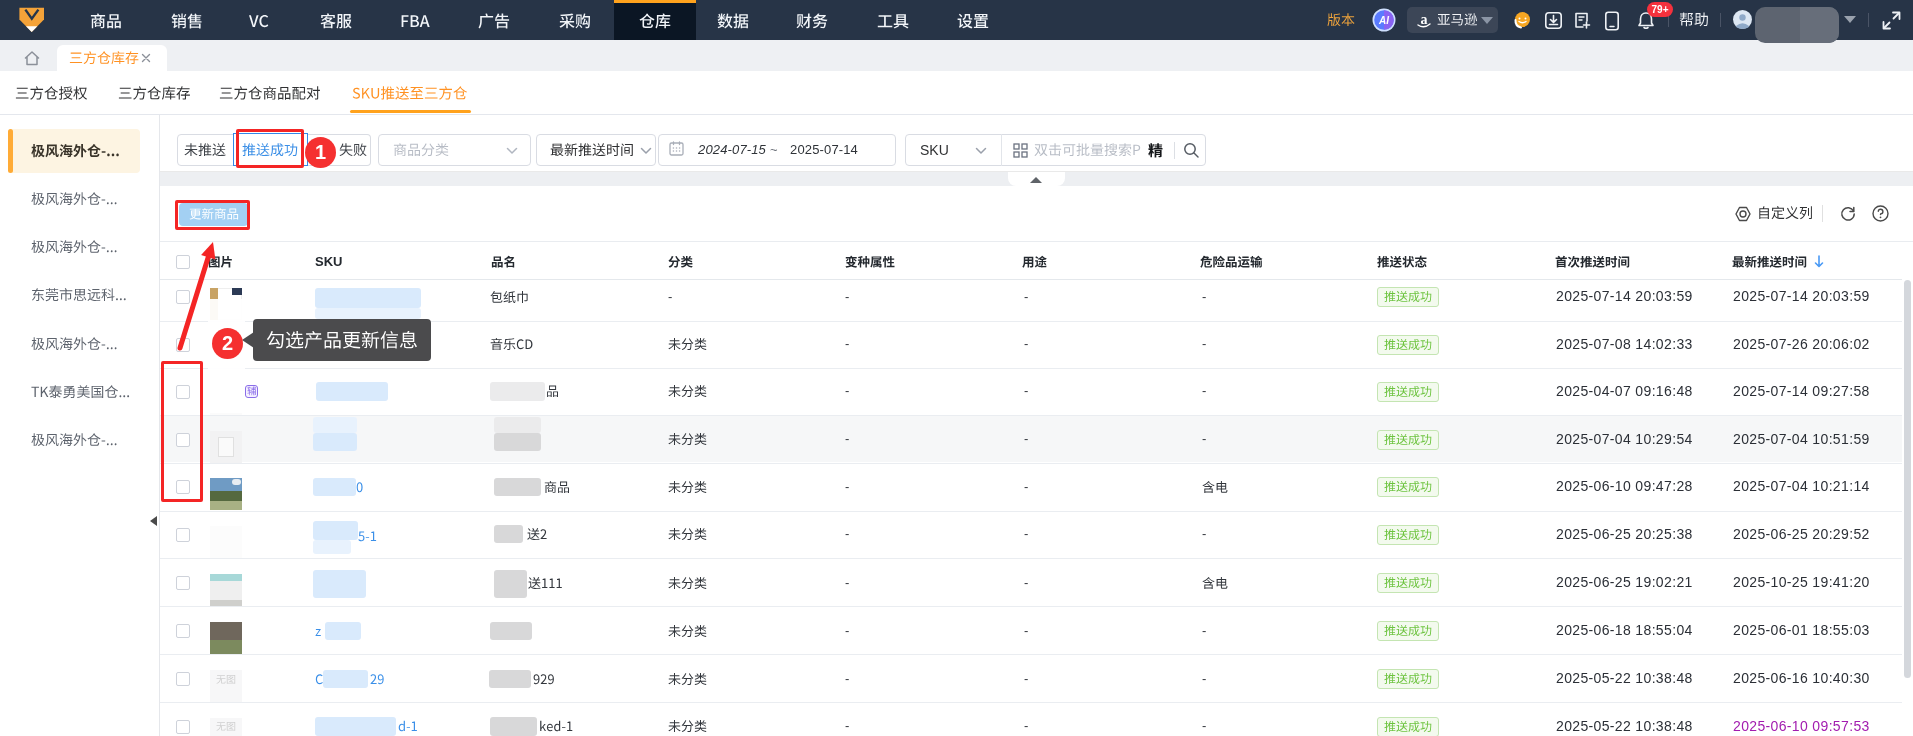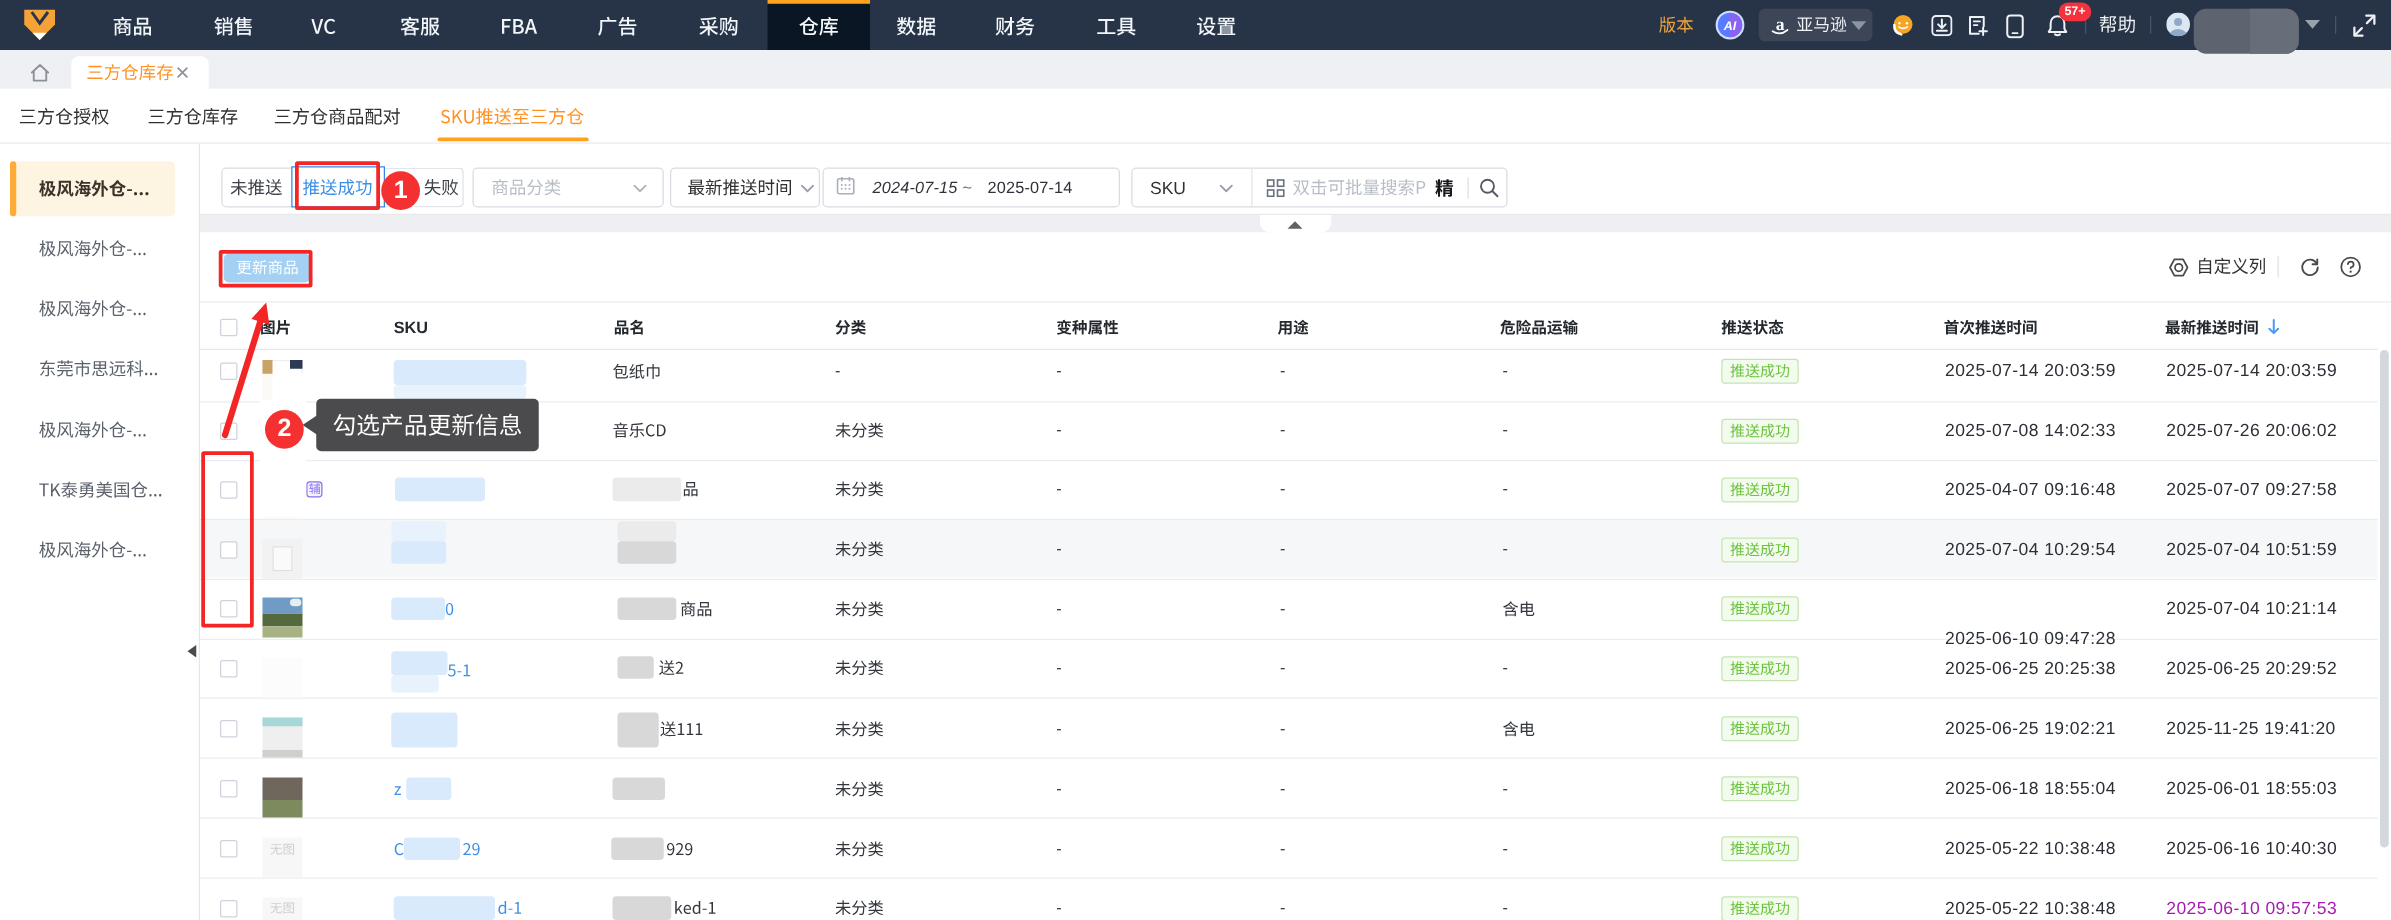--- a/index.html
+++ b/index.html
@@ -125,21 +125,21 @@
 <rect x="1.8" y="1.3" width="12.4" height="17.4" rx="2.5" stroke="#eef1f5" stroke-width="1.6" fill="none"></rect>
 <path d="M6 15.5 H10" stroke="#eef1f5" stroke-width="1.5" stroke-linecap="round"></path>
     </svg>
   </div>
 <div style="position:absolute;left:1637px;top:11px;">
     <svg width="18" height="19" viewBox="0 0 18 19" style="display:block">
 <path d="M9 2 C5.5 2 3.5 4.5 3.5 8 V12 L2 14.5 H16 L14.5 12 V8 C14.5 4.5 12.5 2 9 2 Z" stroke="#eef1f5" stroke-width="1.6" fill="none" stroke-linejoin="round"></path>
 <path d="M7 16.5 Q9 18 11 16.5" stroke="#eef1f5" stroke-width="1.6" fill="none" stroke-linecap="round"></path>
     </svg>
   </div>
-<div style="position:absolute;left:1647px;top:2px;width:26px;height:15px;background:#f5313d;border-radius:8px;z-index:3;text-align:center;font-size:10px;font-weight:bold;color:#fff;line-height:15px;">57+</div>
+<div style="position:absolute;left:1647px;top:2px;width:26px;height:15px;background:#f5313d;border-radius:8px;z-index:3;text-align:center;font-size:10px;font-weight:bold;color:#fff;line-height:15px;">79+</div>
 <div style="position:absolute;left:1679.0px;top:10.0px;">
     <svg width="30" height="20" viewBox="0 0 30 20" style="display:block;">
       <path d="M4.1 2.4V3.6H1V4.5H4.1V5.6H1.3V6.5H4.1V6.8C4.1 7.1 4.1 7.4 4 7.7H0.8V8.6H3.6C3.1 9.2 2.3 9.9 1 10.3C1.3 10.5 1.6 10.9 1.8 11.1C3.5 10.5 4.4 9.5 4.8 8.6H8.1V7.7H5.2C5.2 7.4 5.2 7.1 5.2 6.8V6.5H7.7V5.6H5.2V4.5H8V3.6H5.2V2.4ZM8.8 3V10.5H9.8V4H12.4C12 4.7 11.5 5.4 11 6.1C12.3 6.8 12.8 7.5 12.8 8C12.8 8.3 12.7 8.5 12.4 8.7C12.3 8.7 12 8.8 11.8 8.8C11.4 8.8 10.8 8.8 10.2 8.7C10.4 9 10.5 9.4 10.6 9.7C11.1 9.7 11.8 9.7 12.3 9.7C12.6 9.6 12.9 9.6 13.2 9.4C13.7 9.2 13.9 8.7 13.9 8.1C13.9 7.4 13.5 6.7 12.2 5.9C12.8 5.1 13.5 4.2 14.1 3.5L13.3 3L13.1 3ZM2.2 11.1V15.4H3.4V12.1H6.9V16.2H8V12.1H11.8V14.1C11.8 14.3 11.8 14.4 11.5 14.4C11.3 14.4 10.4 14.4 9.4 14.4C9.6 14.7 9.8 15.1 9.8 15.4C11.1 15.4 11.9 15.4 12.4 15.2C12.8 15 13 14.7 13 14.2V11.1H8V9.9H6.9V11.1Z M24.5 2.4C24.5 3.6 24.5 4.7 24.5 5.8H22V6.9H24.4C24.2 10.5 23.4 13.6 20.6 15.4C20.8 15.6 21.2 16 21.4 16.2C24.4 14.2 25.3 10.8 25.5 6.9H27.8C27.7 12.4 27.6 14.4 27.2 14.8C27 15 26.9 15.1 26.6 15.1C26.3 15.1 25.5 15 24.6 15C24.8 15.3 25 15.8 25 16.1C25.8 16.1 26.6 16.1 27.1 16.1C27.5 16 27.9 15.9 28.1 15.5C28.6 14.8 28.8 12.7 28.9 6.4C28.9 6.2 28.9 5.8 28.9 5.8H25.5C25.6 4.7 25.6 3.6 25.6 2.4ZM15.5 13.6 15.7 14.7C17.5 14.3 20 13.7 22.4 13.2L22.3 12.2L21.5 12.3V3.1H16.6V13.4ZM17.6 13.2V10.6H20.4V12.6ZM17.6 7.4H20.4V9.6H17.6ZM17.6 6.4V4.2H20.4V6.4Z" fill="#f0f2f5"></path>
     </svg>
   </div>
 <div style="position:absolute;left:1668px;top:13px;width:1px;height:14px;background:#4a5466;"></div>
 <div style="position:absolute;left:1720px;top:13px;width:1px;height:14px;background:#4a5466;"></div>
 <div style="position:absolute;left:1733px;top:10px;">
     <svg width="19" height="19" viewBox="0 0 19 19" style="display:block">
 <circle cx="9.5" cy="9.5" r="9.5" fill="#dde7f3"></circle>
@@ -491,21 +491,21 @@
 <div style="position:absolute;left:845.0px;top:383.4px;font-size:13px;color:#33373d;line-height:1.2;white-space:nowrap;">-</div>
 <div style="position:absolute;left:1024.0px;top:383.4px;font-size:13px;color:#33373d;line-height:1.2;white-space:nowrap;">-</div>
 <div style="position:absolute;left:1202.0px;top:383.4px;font-size:13px;color:#33373d;line-height:1.2;white-space:nowrap;">-</div>
 <div style="position:absolute;left:1377px;top:381.5px;width:62px;height:20px;border:1px solid #c4e5b2;background:#f3faee;border-radius:3px;"></div>
 <div style="position:absolute;left:1384.0px;top:383.5px;">
     <svg width="48" height="16" viewBox="0 0 48 16" style="display:block;">
       <path d="M7.7 2.3C8 2.9 8.4 3.6 8.5 4.1H6.1C6.4 3.5 6.7 2.8 6.9 2.2L6 2C5.5 3.8 4.6 5.5 3.5 6.6C3.7 6.8 3.9 7 4.1 7.2L2.9 7.6V5.1H4.2V4.3H2.9V1.9H2V4.3H0.5V5.1H2V7.8L0.4 8.3L0.6 9.2L2 8.7V11.9C2 12 2 12.1 1.8 12.1C1.7 12.1 1.2 12.1 0.7 12.1C0.8 12.3 0.9 12.7 0.9 12.9C1.7 12.9 2.2 12.9 2.5 12.8C2.8 12.6 2.9 12.4 2.9 11.9V8.4L4.3 8L4.2 7.2L4.2 7.3C4.5 6.9 4.9 6.4 5.2 5.9V13H6V12.1H11.4V11.3H8.9V9.7H11V8.9H8.9V7.3H11V6.5H8.9V4.9H11.2V4.1H8.7L9.4 3.8C9.2 3.3 8.8 2.6 8.5 2ZM6 7.3H8.1V8.9H6ZM6 6.5V4.9H8.1V6.5ZM6 9.7H8.1V11.3H6Z M16.9 2.3C17.3 2.8 17.7 3.6 17.9 4.1L18.7 3.8C18.5 3.3 18 2.5 17.7 2ZM12.9 2.5C13.6 3.2 14.3 4.1 14.7 4.7L15.5 4.2C15.1 3.6 14.3 2.7 13.7 2.1ZM21.5 1.9C21.2 2.6 20.7 3.5 20.3 4.2H16.2V5H19V6.4L19 6.7H15.8V7.6H18.9C18.7 8.6 18 9.7 15.9 10.6C16.1 10.8 16.4 11.1 16.5 11.3C18.3 10.5 19.2 9.5 19.6 8.5C20.6 9.4 21.7 10.5 22.3 11.2L22.9 10.6C22.2 9.8 20.9 8.6 19.8 7.6V7.6H23.4V6.7H19.9L20 6.4V5H23V4.2H21.2C21.6 3.6 22 2.9 22.4 2.2ZM15 6H12.6V6.8H14.1V10.6C13.6 10.8 12.9 11.4 12.3 12.1L13 13C13.5 12.1 14.1 11.4 14.4 11.4C14.7 11.4 15.1 11.8 15.6 12.1C16.5 12.7 17.5 12.8 19.1 12.8C20.3 12.8 22.5 12.7 23.4 12.7C23.4 12.4 23.6 11.9 23.7 11.7C22.5 11.8 20.6 11.9 19.1 11.9C17.7 11.9 16.6 11.8 15.8 11.3C15.5 11.1 15.2 10.9 15 10.7Z M30.5 1.9C30.5 2.6 30.6 3.3 30.6 4H25.5V7.3C25.5 8.9 25.4 11 24.4 12.4C24.6 12.6 25 12.9 25.2 13C26.3 11.5 26.5 9 26.5 7.3V7.3H28.7C28.6 9.3 28.6 10.1 28.4 10.3C28.3 10.4 28.2 10.4 28 10.4C27.8 10.4 27.3 10.4 26.7 10.3C26.9 10.6 27 10.9 27 11.2C27.6 11.2 28.1 11.2 28.5 11.2C28.8 11.2 29 11.1 29.2 10.8C29.4 10.5 29.5 9.5 29.5 6.8C29.5 6.7 29.6 6.4 29.6 6.4H26.5V4.8H30.6C30.8 6.8 31.1 8.6 31.5 9.9C30.7 10.8 29.8 11.6 28.8 12.2C28.9 12.3 29.3 12.7 29.4 12.9C30.3 12.3 31.2 11.7 31.9 10.9C32.4 12.1 33.2 12.9 34.1 12.9C35 12.9 35.4 12.3 35.5 10.2C35.3 10.1 34.9 9.9 34.7 9.7C34.7 11.3 34.5 12 34.2 12C33.6 12 33 11.3 32.6 10.1C33.5 8.9 34.2 7.6 34.7 6L33.8 5.8C33.4 7 32.9 8.1 32.2 9C31.9 7.9 31.7 6.4 31.6 4.8H35.4V4H31.5C31.5 3.3 31.5 2.6 31.5 1.9ZM32.1 2.5C32.8 2.9 33.7 3.5 34.2 4L34.8 3.3C34.3 2.9 33.3 2.3 32.6 2Z M36.5 9.8 36.7 10.7C38 10.4 39.7 9.9 41.3 9.4L41.2 8.6L39.3 9.1V4.2H41V3.3H36.6V4.2H38.4V9.3C37.7 9.5 37 9.7 36.5 9.8ZM43.2 2.1C43.2 3 43.2 3.8 43.1 4.7H41.1V5.5H43.1C42.9 8.5 42.3 10.9 39.7 12.3C39.9 12.4 40.2 12.7 40.3 13C43.1 11.4 43.8 8.7 44 5.5H46.4C46.2 9.8 46 11.4 45.7 11.8C45.5 12 45.4 12 45.2 12C44.9 12 44.2 12 43.5 11.9C43.6 12.2 43.7 12.6 43.8 12.8C44.4 12.9 45.1 12.9 45.5 12.8C45.9 12.8 46.2 12.7 46.5 12.4C46.9 11.8 47.1 10.1 47.3 5.1C47.3 5 47.3 4.7 47.3 4.7H44C44.1 3.8 44.1 3 44.1 2.1Z" fill="#6cc33e"></path>
     </svg>
   </div>
 <div style="position:absolute;left:1556.0px;top:382.8px;font-size:14px;color:#2b2f36;letter-spacing:0.35px;line-height:1.2;white-space:nowrap;">2025-04-07 09:16:48</div>
-<div style="position:absolute;left:1733.0px;top:382.8px;font-size:14px;color:#2b2f36;letter-spacing:0.35px;line-height:1.2;white-space:nowrap;">2025-07-07 09:27:58</div>
+<div style="position:absolute;left:1733.0px;top:382.8px;font-size:14px;color:#2b2f36;letter-spacing:0.35px;line-height:1.2;white-space:nowrap;">2025-07-14 09:27:58</div>
 <div style="position:absolute;left:176px;top:432.5px;width:14px;height:14px;border:1px solid #ced2da;border-radius:2px;background:#fff;"></div>
 <div style="position:absolute;left:210px;top:430.5px;width:32px;height:32px;background:#f2f2f3;"></div>
 <div style="position:absolute;left:218px;top:436.5px;width:16px;height:20px;border:1px solid #e0e0e0;background:#fafafa;"></div>
 <div style="position:absolute;left:313px;top:417.0px;width:44px;height:16px;background:#e8f2fd;border-radius:3px;"></div>
 <div style="position:absolute;left:313px;top:433.0px;width:44px;height:18px;background:#d9eafc;border-radius:3px;"></div>
 <div style="position:absolute;left:494px;top:417.0px;width:47px;height:16px;background:#ebebec;border-radius:3px;"></div>
 <div style="position:absolute;left:494px;top:433.0px;width:47px;height:18px;background:#d8d8d9;border-radius:3px;"></div>
 <div style="position:absolute;left:668.0px;top:431.0px;">
     <svg width="39" height="17" viewBox="0 0 39 17" style="display:block;">
       <path d="M6 2.1V4.2H1.7V5.2H6V7.4H0.8V8.4H5.4C4.2 10.1 2.3 11.7 0.4 12.5C0.7 12.7 1 13.1 1.2 13.3C2.9 12.4 4.7 10.9 6 9.2V14H7V9.1C8.3 10.8 10.1 12.5 11.8 13.3C12 13.1 12.3 12.7 12.6 12.5C10.7 11.7 8.7 10.1 7.6 8.4H12.2V7.4H7V5.2H11.4V4.2H7V2.1Z M21.7 2.3 20.9 2.7C21.8 4.6 23.3 6.7 24.7 7.9C24.9 7.6 25.2 7.3 25.5 7.1C24.1 6.1 22.6 4.1 21.7 2.3ZM17.2 2.3C16.5 4.3 15.1 6.1 13.6 7.3C13.8 7.4 14.2 7.8 14.4 8C14.8 7.7 15.1 7.4 15.4 7.1V8H17.9C17.6 10.2 16.9 12.2 13.8 13.2C14.1 13.5 14.3 13.8 14.4 14.1C17.8 12.9 18.6 10.5 19 8H22.5C22.4 11.2 22.2 12.5 21.8 12.8C21.7 12.9 21.6 13 21.3 13C21 13 20.2 13 19.3 12.9C19.5 13.2 19.6 13.6 19.7 13.9C20.5 13.9 21.3 13.9 21.7 13.9C22.2 13.9 22.5 13.8 22.7 13.4C23.2 12.9 23.3 11.5 23.5 7.5C23.6 7.3 23.6 7 23.6 7H15.5C16.6 5.8 17.6 4.3 18.3 2.6Z M35.7 2.3C35.4 2.9 34.8 3.7 34.4 4.2L35.2 4.5C35.6 4 36.2 3.3 36.7 2.6ZM28.4 2.7C28.9 3.3 29.5 4 29.7 4.6L30.6 4.1C30.3 3.6 29.7 2.9 29.2 2.4ZM32 2.1V4.6H26.9V5.5H31.2C30.1 6.6 28.4 7.5 26.7 7.9C26.9 8.1 27.2 8.5 27.3 8.7C29.1 8.2 30.8 7.2 32 5.9V8.1H33V6.1C34.6 6.9 36.6 8 37.6 8.7L38.1 7.9C37 7.3 35.2 6.3 33.6 5.5H38.1V4.6H33V2.1ZM32 8.4C32 8.9 31.9 9.3 31.8 9.8H26.9V10.7H31.4C30.8 11.9 29.4 12.7 26.6 13.1C26.8 13.4 27 13.8 27.1 14C30.3 13.5 31.8 12.4 32.5 10.8C33.5 12.6 35.3 13.6 37.9 14C38 13.8 38.3 13.4 38.5 13.1C36.2 12.9 34.4 12 33.5 10.7H38.2V9.8H32.8C32.9 9.3 33 8.9 33 8.4Z" fill="#33373d"></path>
@@ -551,21 +551,21 @@
     <svg width="26" height="17" viewBox="0 0 26 17" style="display:block;">
       <path d="M5.2 5.4C5.9 5.8 6.7 6.4 7.2 6.9L7.9 6.3C7.4 5.9 6.6 5.3 5.9 4.9ZM2.3 9.6V14H3.3V13.4H9.7V14H10.7V9.6H8.3C9 8.9 9.8 8 10.3 7.4L9.6 7L9.5 7H2.4V7.9H8.7C8.2 8.4 7.6 9.1 7.1 9.6ZM3.3 12.5V10.5H9.7V12.5ZM6.5 2C5.3 3.9 2.9 5.4 0.5 6.2C0.7 6.5 1 6.8 1.1 7.1C3.2 6.3 5.2 5.1 6.6 3.5C7.9 5 10 6.4 11.9 7C12.1 6.7 12.4 6.3 12.6 6.1C10.5 5.6 8.3 4.3 7.1 2.9L7.4 2.5Z M18.9 7.7V9.6H15.7V7.7ZM19.9 7.7H23.2V9.6H19.9ZM18.9 6.8H15.7V4.9H18.9ZM19.9 6.8V4.9H23.2V6.8ZM14.6 4V11.3H15.7V10.5H18.9V11.9C18.9 13.4 19.3 13.8 20.8 13.8C21.1 13.8 23.3 13.8 23.6 13.8C25 13.8 25.3 13.1 25.5 11.2C25.2 11.1 24.8 10.9 24.5 10.7C24.4 12.4 24.3 12.8 23.6 12.8C23.1 12.8 21.2 12.8 20.8 12.8C20 12.8 19.9 12.7 19.9 11.9V10.5H24.2V4H19.9V2.1H18.9V4Z" fill="#33373d"></path>
     </svg>
   </div>
 <div style="position:absolute;left:1377px;top:477.0px;width:62px;height:20px;border:1px solid #c4e5b2;background:#f3faee;border-radius:3px;"></div>
 <div style="position:absolute;left:1384.0px;top:479.0px;">
     <svg width="48" height="16" viewBox="0 0 48 16" style="display:block;">
       <path d="M7.7 2.3C8 2.9 8.4 3.6 8.5 4.1H6.1C6.4 3.5 6.7 2.8 6.9 2.2L6 2C5.5 3.8 4.6 5.5 3.5 6.6C3.7 6.8 3.9 7 4.1 7.2L2.9 7.6V5.1H4.2V4.3H2.9V1.9H2V4.3H0.5V5.1H2V7.8L0.4 8.3L0.6 9.2L2 8.7V11.9C2 12 2 12.1 1.8 12.1C1.7 12.1 1.2 12.1 0.7 12.1C0.8 12.3 0.9 12.7 0.9 12.9C1.7 12.9 2.2 12.9 2.5 12.8C2.8 12.6 2.9 12.4 2.9 11.9V8.4L4.3 8L4.2 7.2L4.2 7.3C4.5 6.9 4.9 6.4 5.2 5.9V13H6V12.1H11.4V11.3H8.9V9.7H11V8.9H8.9V7.3H11V6.5H8.9V4.9H11.2V4.1H8.7L9.4 3.8C9.2 3.3 8.8 2.6 8.5 2ZM6 7.3H8.1V8.9H6ZM6 6.5V4.9H8.1V6.5ZM6 9.7H8.1V11.3H6Z M16.9 2.3C17.3 2.8 17.7 3.6 17.9 4.1L18.7 3.8C18.5 3.3 18 2.5 17.7 2ZM12.9 2.5C13.6 3.2 14.3 4.1 14.7 4.7L15.5 4.2C15.1 3.6 14.3 2.7 13.7 2.1ZM21.5 1.9C21.2 2.6 20.7 3.5 20.3 4.2H16.2V5H19V6.4L19 6.7H15.8V7.6H18.9C18.7 8.6 18 9.7 15.9 10.6C16.1 10.8 16.4 11.1 16.5 11.3C18.3 10.5 19.2 9.5 19.6 8.5C20.6 9.4 21.7 10.5 22.3 11.2L22.9 10.6C22.2 9.8 20.9 8.6 19.8 7.6V7.6H23.4V6.7H19.9L20 6.4V5H23V4.2H21.2C21.6 3.6 22 2.9 22.4 2.2ZM15 6H12.6V6.8H14.1V10.6C13.6 10.8 12.9 11.4 12.3 12.1L13 13C13.5 12.1 14.1 11.4 14.4 11.4C14.7 11.4 15.1 11.8 15.6 12.1C16.5 12.7 17.5 12.8 19.1 12.8C20.3 12.8 22.5 12.7 23.4 12.7C23.4 12.4 23.6 11.9 23.7 11.7C22.5 11.8 20.6 11.9 19.1 11.9C17.7 11.9 16.6 11.8 15.8 11.3C15.5 11.1 15.2 10.9 15 10.7Z M30.5 1.9C30.5 2.6 30.6 3.3 30.6 4H25.5V7.3C25.5 8.9 25.4 11 24.4 12.4C24.6 12.6 25 12.9 25.2 13C26.3 11.5 26.5 9 26.5 7.3V7.3H28.7C28.6 9.3 28.6 10.1 28.4 10.3C28.3 10.4 28.2 10.4 28 10.4C27.8 10.4 27.3 10.4 26.7 10.3C26.9 10.6 27 10.9 27 11.2C27.6 11.2 28.1 11.2 28.5 11.2C28.8 11.2 29 11.1 29.2 10.8C29.4 10.5 29.5 9.5 29.5 6.8C29.5 6.7 29.6 6.4 29.6 6.4H26.5V4.8H30.6C30.8 6.8 31.1 8.6 31.5 9.9C30.7 10.8 29.8 11.6 28.8 12.2C28.9 12.3 29.3 12.7 29.4 12.9C30.3 12.3 31.2 11.7 31.9 10.9C32.4 12.1 33.2 12.9 34.1 12.9C35 12.9 35.4 12.3 35.5 10.2C35.3 10.1 34.9 9.9 34.7 9.7C34.7 11.3 34.5 12 34.2 12C33.6 12 33 11.3 32.6 10.1C33.5 8.9 34.2 7.6 34.7 6L33.8 5.8C33.4 7 32.9 8.1 32.2 9C31.9 7.9 31.7 6.4 31.6 4.8H35.4V4H31.5C31.5 3.3 31.5 2.6 31.5 1.9ZM32.1 2.5C32.8 2.9 33.7 3.5 34.2 4L34.8 3.3C34.3 2.9 33.3 2.3 32.6 2Z M36.5 9.8 36.7 10.7C38 10.4 39.7 9.9 41.3 9.4L41.2 8.6L39.3 9.1V4.2H41V3.3H36.6V4.2H38.4V9.3C37.7 9.5 37 9.7 36.5 9.8ZM43.2 2.1C43.2 3 43.2 3.8 43.1 4.7H41.1V5.5H43.1C42.9 8.5 42.3 10.9 39.7 12.3C39.9 12.4 40.2 12.7 40.3 13C43.1 11.4 43.8 8.7 44 5.5H46.4C46.2 9.8 46 11.4 45.7 11.8C45.5 12 45.4 12 45.2 12C44.9 12 44.2 12 43.5 11.9C43.6 12.2 43.7 12.6 43.8 12.8C44.4 12.9 45.1 12.9 45.5 12.8C45.9 12.8 46.2 12.7 46.5 12.4C46.9 11.8 47.1 10.1 47.3 5.1C47.3 5 47.3 4.7 47.3 4.7H44C44.1 3.8 44.1 3 44.1 2.1Z" fill="#6cc33e"></path>
     </svg>
   </div>
-<div style="position:absolute;left:1556.0px;top:478.3px;font-size:14px;color:#2b2f36;letter-spacing:0.35px;line-height:1.2;white-space:nowrap;margin-top:24px;">2025-06-10 09:47:28</div>
+<div style="position:absolute;left:1556.0px;top:478.3px;font-size:14px;color:#2b2f36;letter-spacing:0.35px;line-height:1.2;white-space:nowrap;">2025-06-10 09:47:28</div>
 <div style="position:absolute;left:1733.0px;top:478.3px;font-size:14px;color:#2b2f36;letter-spacing:0.35px;line-height:1.2;white-space:nowrap;">2025-07-04 10:21:14</div>
 <div style="position:absolute;left:176px;top:527.5px;width:14px;height:14px;border:1px solid #ced2da;border-radius:2px;background:#fff;"></div>
 <div style="position:absolute;left:210px;top:525.5px;width:32px;height:32px;background:#fcfcfc;"></div>
 <div style="position:absolute;left:313px;top:521.0px;width:45px;height:19px;background:#d9eafc;border-radius:3px;"></div>
 <div style="position:absolute;left:313px;top:540.0px;width:38px;height:14px;background:#e8f2fd;border-radius:3px;"></div>
 <div style="position:absolute;left:358.0px;top:527.5px;">
     <svg width="19" height="17" viewBox="0 0 19 17" style="display:block;">
       <path d="M3.4 13.2C5 13.2 6.5 12 6.5 9.9C6.5 7.8 5.2 6.9 3.7 6.9C3.1 6.9 2.7 7 2.2 7.2L2.5 4.5H6.1V3.5H1.4L1.1 7.9L1.8 8.3C2.3 8 2.7 7.8 3.3 7.8C4.5 7.8 5.3 8.6 5.3 9.9C5.3 11.3 4.4 12.2 3.3 12.2C2.2 12.2 1.5 11.7 0.9 11.1L0.4 11.9C1 12.5 1.9 13.2 3.4 13.2Z M7.8 9.8H11.1V8.9H7.8Z M12.9 13H18.1V12H16.2V3.5H15.3C14.8 3.8 14.1 4 13.3 4.1V4.9H15V12H12.9Z" fill="#3a8fe8"></path>
     </svg>
   </div>
@@ -614,21 +614,21 @@
       <path d="M5.2 5.4C5.9 5.8 6.7 6.4 7.2 6.9L7.9 6.3C7.4 5.9 6.6 5.3 5.9 4.9ZM2.3 9.6V14H3.3V13.4H9.7V14H10.7V9.6H8.3C9 8.9 9.8 8 10.3 7.4L9.6 7L9.5 7H2.4V7.9H8.7C8.2 8.4 7.6 9.1 7.1 9.6ZM3.3 12.5V10.5H9.7V12.5ZM6.5 2C5.3 3.9 2.9 5.4 0.5 6.2C0.7 6.5 1 6.8 1.1 7.1C3.2 6.3 5.2 5.1 6.6 3.5C7.9 5 10 6.4 11.9 7C12.1 6.7 12.4 6.3 12.6 6.1C10.5 5.6 8.3 4.3 7.1 2.9L7.4 2.5Z M18.9 7.7V9.6H15.7V7.7ZM19.9 7.7H23.2V9.6H19.9ZM18.9 6.8H15.7V4.9H18.9ZM19.9 6.8V4.9H23.2V6.8ZM14.6 4V11.3H15.7V10.5H18.9V11.9C18.9 13.4 19.3 13.8 20.8 13.8C21.1 13.8 23.3 13.8 23.6 13.8C25 13.8 25.3 13.1 25.5 11.2C25.2 11.1 24.8 10.9 24.5 10.7C24.4 12.4 24.3 12.8 23.6 12.8C23.1 12.8 21.2 12.8 20.8 12.8C20 12.8 19.9 12.7 19.9 11.9V10.5H24.2V4H19.9V2.1H18.9V4Z" fill="#33373d"></path>
     </svg>
   </div>
 <div style="position:absolute;left:1377px;top:573.0px;width:62px;height:20px;border:1px solid #c4e5b2;background:#f3faee;border-radius:3px;"></div>
 <div style="position:absolute;left:1384.0px;top:575.0px;">
     <svg width="48" height="16" viewBox="0 0 48 16" style="display:block;">
       <path d="M7.7 2.3C8 2.9 8.4 3.6 8.5 4.1H6.1C6.4 3.5 6.7 2.8 6.9 2.2L6 2C5.5 3.8 4.6 5.5 3.5 6.6C3.7 6.8 3.9 7 4.1 7.2L2.9 7.6V5.1H4.2V4.3H2.9V1.9H2V4.3H0.5V5.1H2V7.8L0.4 8.3L0.6 9.2L2 8.7V11.9C2 12 2 12.1 1.8 12.1C1.7 12.1 1.2 12.1 0.7 12.1C0.8 12.3 0.9 12.7 0.9 12.9C1.7 12.9 2.2 12.9 2.5 12.8C2.8 12.6 2.9 12.4 2.9 11.9V8.4L4.3 8L4.2 7.2L4.2 7.3C4.5 6.9 4.9 6.4 5.2 5.9V13H6V12.1H11.4V11.3H8.9V9.7H11V8.9H8.9V7.3H11V6.5H8.9V4.9H11.2V4.1H8.7L9.4 3.8C9.2 3.3 8.8 2.6 8.5 2ZM6 7.3H8.1V8.9H6ZM6 6.5V4.9H8.1V6.5ZM6 9.7H8.1V11.3H6Z M16.9 2.3C17.3 2.8 17.7 3.6 17.9 4.1L18.7 3.8C18.5 3.3 18 2.5 17.7 2ZM12.9 2.5C13.6 3.2 14.3 4.1 14.7 4.7L15.5 4.2C15.1 3.6 14.3 2.7 13.7 2.1ZM21.5 1.9C21.2 2.6 20.7 3.5 20.3 4.2H16.2V5H19V6.4L19 6.7H15.8V7.6H18.9C18.7 8.6 18 9.7 15.9 10.6C16.1 10.8 16.4 11.1 16.5 11.3C18.3 10.5 19.2 9.5 19.6 8.5C20.6 9.4 21.7 10.5 22.3 11.2L22.9 10.6C22.2 9.8 20.9 8.6 19.8 7.6V7.6H23.4V6.7H19.9L20 6.4V5H23V4.2H21.2C21.6 3.6 22 2.9 22.4 2.2ZM15 6H12.6V6.8H14.1V10.6C13.6 10.8 12.9 11.4 12.3 12.1L13 13C13.5 12.1 14.1 11.4 14.4 11.4C14.7 11.4 15.1 11.8 15.6 12.1C16.5 12.7 17.5 12.8 19.1 12.8C20.3 12.8 22.5 12.7 23.4 12.7C23.4 12.4 23.6 11.9 23.7 11.7C22.5 11.8 20.6 11.9 19.1 11.9C17.7 11.9 16.6 11.8 15.8 11.3C15.5 11.1 15.2 10.9 15 10.7Z M30.5 1.9C30.5 2.6 30.6 3.3 30.6 4H25.5V7.3C25.5 8.9 25.4 11 24.4 12.4C24.6 12.6 25 12.9 25.2 13C26.3 11.5 26.5 9 26.5 7.3V7.3H28.7C28.6 9.3 28.6 10.1 28.4 10.3C28.3 10.4 28.2 10.4 28 10.4C27.8 10.4 27.3 10.4 26.7 10.3C26.9 10.6 27 10.9 27 11.2C27.6 11.2 28.1 11.2 28.5 11.2C28.8 11.2 29 11.1 29.2 10.8C29.4 10.5 29.5 9.5 29.5 6.8C29.5 6.7 29.6 6.4 29.6 6.4H26.5V4.8H30.6C30.8 6.8 31.1 8.6 31.5 9.9C30.7 10.8 29.8 11.6 28.8 12.2C28.9 12.3 29.3 12.7 29.4 12.9C30.3 12.3 31.2 11.7 31.9 10.9C32.4 12.1 33.2 12.9 34.1 12.9C35 12.9 35.4 12.3 35.5 10.2C35.3 10.1 34.9 9.9 34.7 9.7C34.7 11.3 34.5 12 34.2 12C33.6 12 33 11.3 32.6 10.1C33.5 8.9 34.2 7.6 34.7 6L33.8 5.8C33.4 7 32.9 8.1 32.2 9C31.9 7.9 31.7 6.4 31.6 4.8H35.4V4H31.5C31.5 3.3 31.5 2.6 31.5 1.9ZM32.1 2.5C32.8 2.9 33.7 3.5 34.2 4L34.8 3.3C34.3 2.9 33.3 2.3 32.6 2Z M36.5 9.8 36.7 10.7C38 10.4 39.7 9.9 41.3 9.4L41.2 8.6L39.3 9.1V4.2H41V3.3H36.6V4.2H38.4V9.3C37.7 9.5 37 9.7 36.5 9.8ZM43.2 2.1C43.2 3 43.2 3.8 43.1 4.7H41.1V5.5H43.1C42.9 8.5 42.3 10.9 39.7 12.3C39.9 12.4 40.2 12.7 40.3 13C43.1 11.4 43.8 8.7 44 5.5H46.4C46.2 9.8 46 11.4 45.7 11.8C45.5 12 45.4 12 45.2 12C44.9 12 44.2 12 43.5 11.9C43.6 12.2 43.7 12.6 43.8 12.8C44.4 12.9 45.1 12.9 45.5 12.8C45.9 12.8 46.2 12.7 46.5 12.4C46.9 11.8 47.1 10.1 47.3 5.1C47.3 5 47.3 4.7 47.3 4.7H44C44.1 3.8 44.1 3 44.1 2.1Z" fill="#6cc33e"></path>
     </svg>
   </div>
 <div style="position:absolute;left:1556.0px;top:574.3px;font-size:14px;color:#2b2f36;letter-spacing:0.35px;line-height:1.2;white-space:nowrap;">2025-06-25 19:02:21</div>
-<div style="position:absolute;left:1733.0px;top:574.3px;font-size:14px;color:#2b2f36;letter-spacing:0.35px;line-height:1.2;white-space:nowrap;">2025-11-25 19:41:20</div>
+<div style="position:absolute;left:1733.0px;top:574.3px;font-size:14px;color:#2b2f36;letter-spacing:0.35px;line-height:1.2;white-space:nowrap;">2025-10-25 19:41:20</div>
 <div style="position:absolute;left:176px;top:624.0px;width:14px;height:14px;border:1px solid #ced2da;border-radius:2px;background:#fff;"></div>
 <div style="position:absolute;left:210px;top:622.0px;width:32px;height:32px;"></div>
 <div style="position:absolute;left:210px;top:622.0px;width:32px;height:18px;background:#6f675c;"></div>
 <div style="position:absolute;left:210px;top:640.0px;width:32px;height:14px;background:#7c8a5e;"></div>
 <div style="position:absolute;left:315.0px;top:622.5px;">
     <svg width="7" height="17" viewBox="0 0 7 17" style="display:block;">
       <path d="M0.5 13H5.8V12H1.9L5.7 6.6V5.9H0.9V6.9H4.2L0.5 12.4Z" fill="#3a8fe8"></path>
     </svg>
   </div>
 <div style="position:absolute;left:325px;top:622.0px;width:36px;height:18px;background:#d9eafc;border-radius:3px;"></div>

